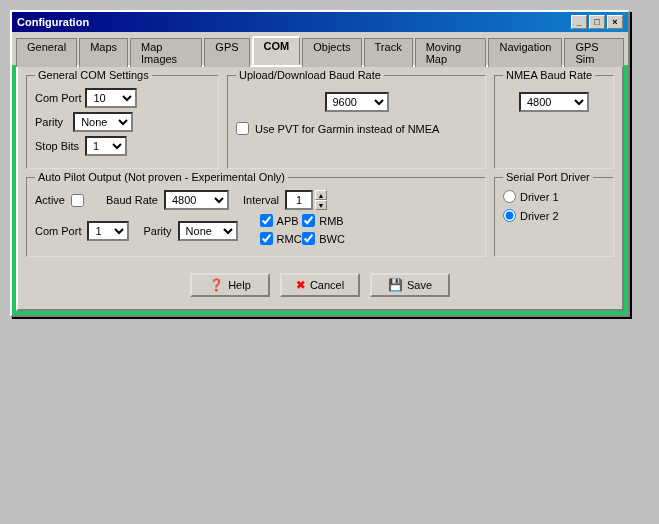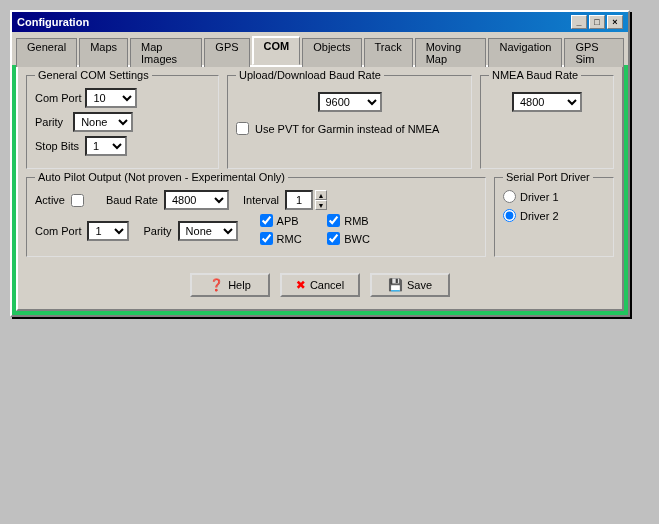--- a/index.html
+++ b/index.html
@@ -214,21 +214,21 @@
       margin-bottom: 4px;
     }
     .auto-pilot-row2 {
       display: flex;
       align-items: center;
       gap: 6px;
     }
     .checkboxes-grid {
       display: grid;
       grid-template-columns: 1fr 1fr;
-      gap: 2px 25px;
+      gap: 2px 0;
     }
   </style>
 </head>
 <body>
 
 <div class="window">
 
   <div class="title-bar">
     <span>Configuration</span>
     <div class="title-bar-buttons">
@@ -283,21 +283,21 @@
           <select style="width:64px;">
             <option>9600</option>
           </select>
         </div>
         <div class="pvt-row">
           <input type="checkbox" style="">
           <span>Use PVT for Garmin instead of NMEA</span>
         </div>
       </div>
 
-      <div class="group-box-inner" style="width:134px;">
+      <div class="group-box-inner" style="width:120px;">
         <span class="group-label">NMEA Baud Rate</span>
         <div style="display:flex; justify-content:center; padding: 4px 0 6px 0;">
           <select style="width:70px;">
             <option>4800</option>
           </select>
         </div>
       </div>
 
     </div>
 

